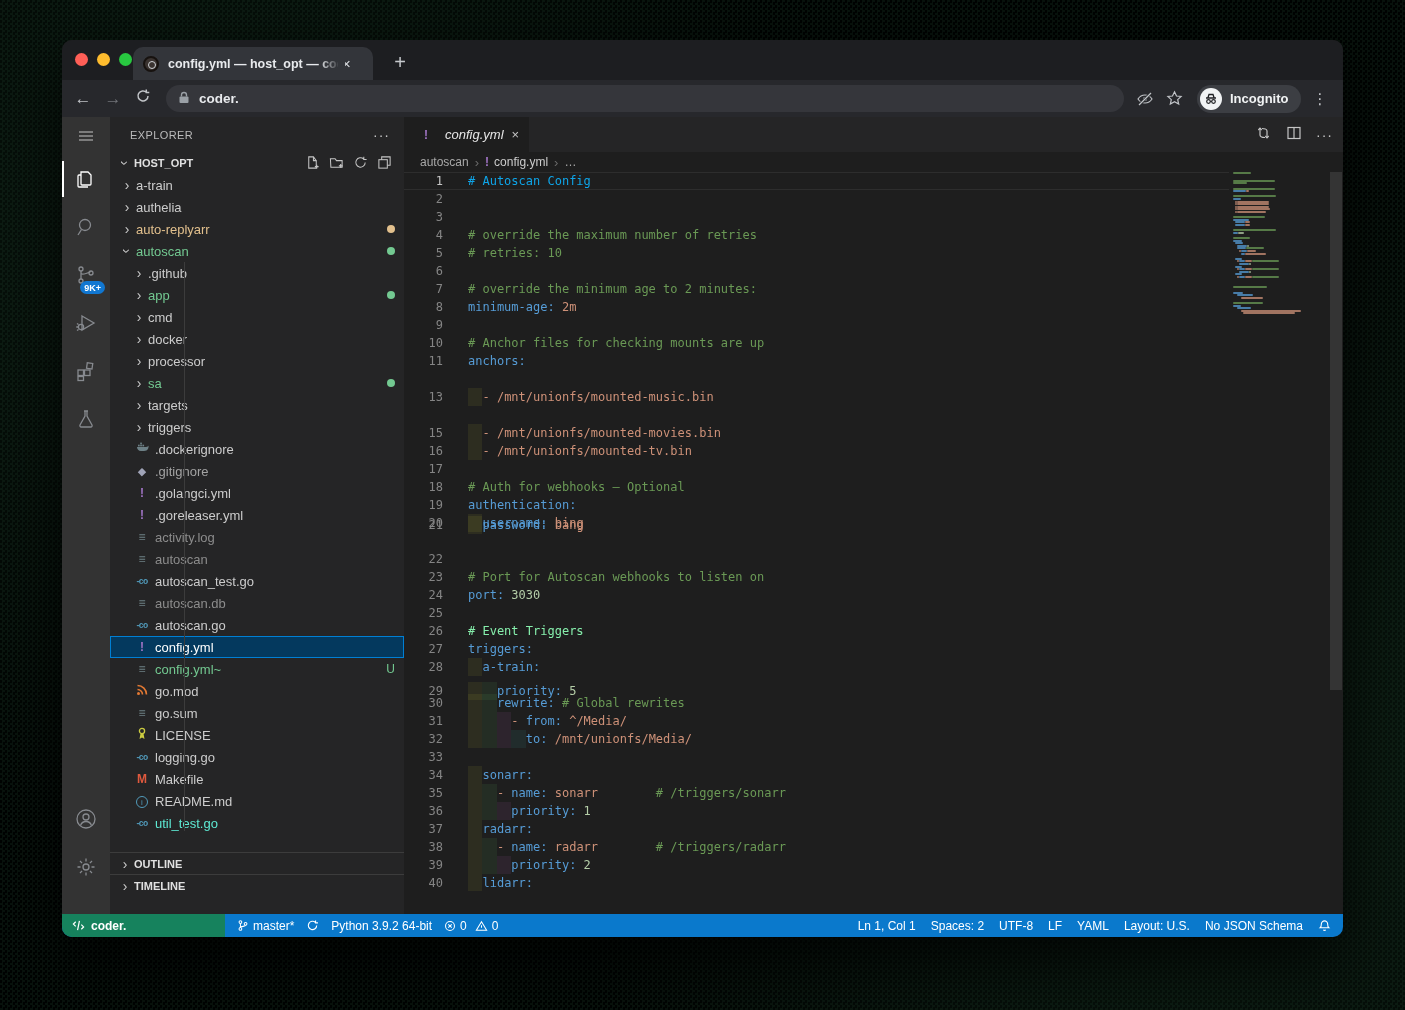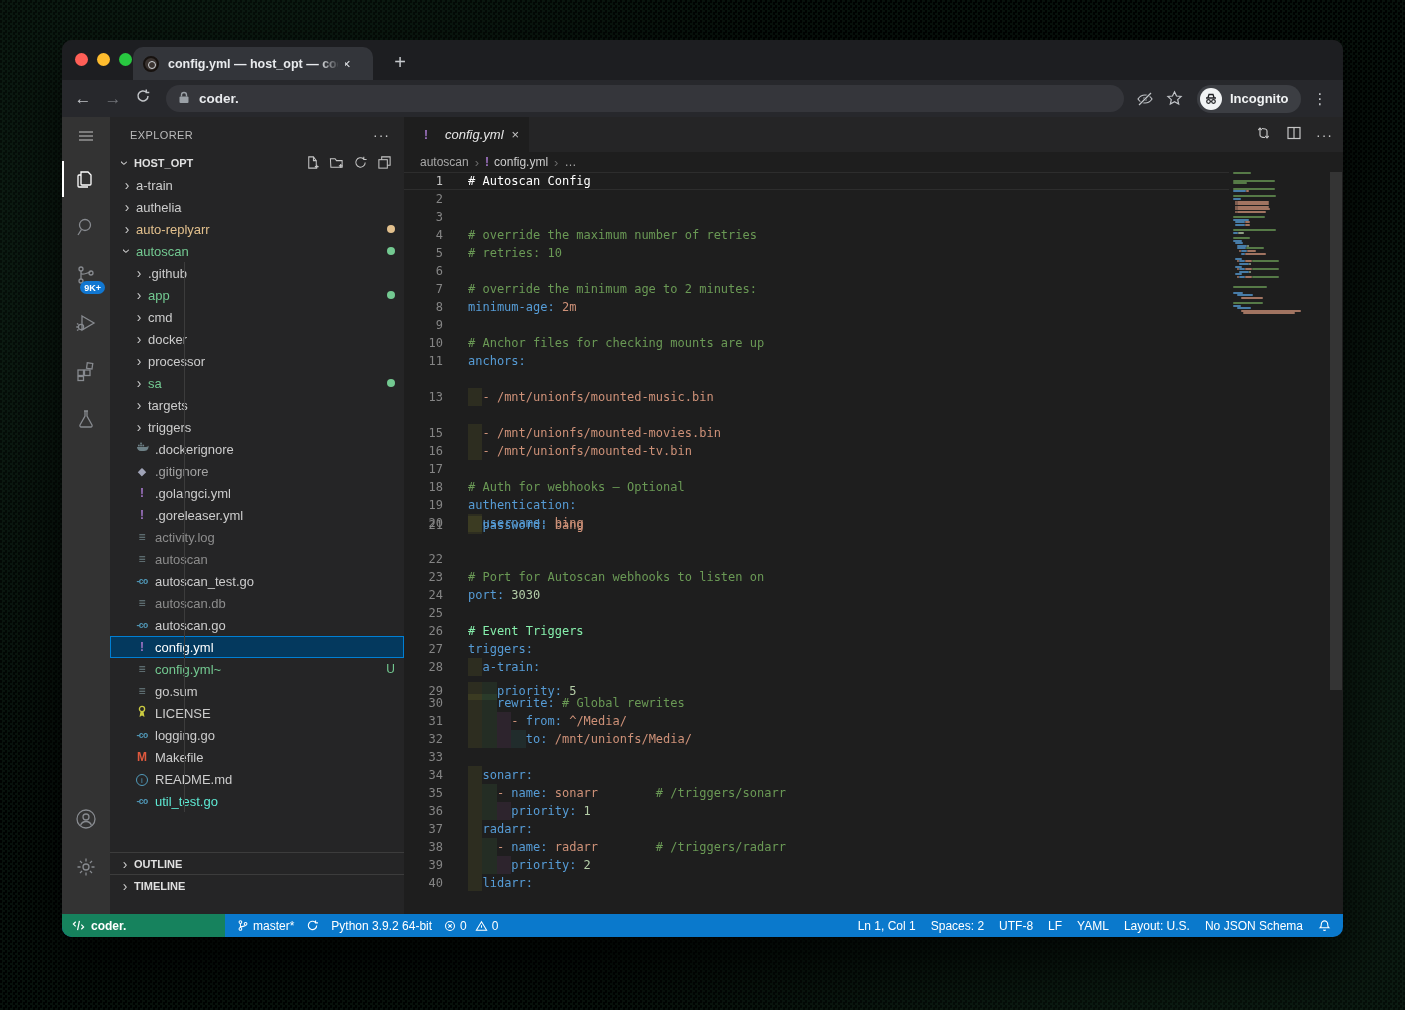--- a/index.html
+++ b/index.html
@@ -421,20 +421,29 @@
           <div class="row">
             <span class="guide"></span>
             <span style="width:24px;flex:none"></span>
             <span class="fi txt">≡</span>
             <span style="color:#73c991">config.yml~</span>
             <span class="badge" style="color:#73c991">U</span>
           </div>
           <div class="row">
             <span class="guide"></span>
             <span style="width:24px;flex:none"></span>
+            <span class="fi"><svg width="12" height="12" viewBox="0 0 12 12">
+                <circle cx="2.5" cy="9.5" r="1.5" fill="#e37933"></circle>
+                <path d="M1.5 5.5a5 5 0 0 1 5 5M1.5 1.5a9 9 0 0 1 9 9" stroke="#e37933" stroke-width="1.6" fill="none"></path>
+              </svg></span>
+            <span style="color:#cccccc">go.mod</span>
+          </div>
+          <div class="row">
+            <span class="guide"></span>
+            <span style="width:24px;flex:none"></span>
             <span class="fi txt">≡</span>
             <span style="color:#cccccc">go.sum</span>
           </div>
           <div class="row">
             <span class="guide"></span>
             <span style="width:24px;flex:none"></span>
             <span class="fi"><svg width="12" height="13" viewBox="0 0 12 13">
                 <circle cx="6" cy="4" r="2.6" stroke="#cbcb41" fill="none" stroke-width="1.3"></circle>
                 <path d="M4.5 6.5L3.5 12l2.5-1.6L8.5 12l-1-5.5" fill="#cbcb41"></path>
               </svg></span>
@@ -500,21 +509,21 @@
       </div>
       <div class="crumbs" id="crumbs">
           <span>autoscan</span>
           <span class="sep">›</span>
           <span class="yml">!</span>
           <span style="color:#cccccc">config.yml</span>
           <span class="sep">›</span>
           <span>…</span>
         </div>
       <div class="codearea" id="codearea">
-          <div class="cline cur" style="top: 0px;"><span class="num">1</span><span class="txt"><span style="color:#ffffff"># Autoscan Config</span></span></div>
+          <div class="cline cur" style="top: 0px;"><span class="num">1</span><span class="txt"><span style="color:#0ea5e9"># Autoscan Config</span></span></div>
           <div class="cline" style="top: 18px;"><span class="num">2</span><span class="txt"></span></div>
           <div class="cline" style="top: 36px;"><span class="num">3</span><span class="txt"></span></div>
           <div class="cline" style="top: 54px;"><span class="num">4</span><span class="txt"><span style="color:#6a9955"># override the maximum number of retries</span></span></div>
           <div class="cline" style="top: 72px;"><span class="num">5</span><span class="txt"><span style="color:#6a9955"># retries: 10</span></span></div>
           <div class="cline" style="top: 90px;"><span class="num">6</span><span class="txt"></span></div>
           <div class="cline" style="top: 108px;"><span class="num">7</span><span class="txt"><span style="color:#6a9955"># override the minimum age to 2 minutes:</span></span></div>
           <div class="cline" style="top: 126px;"><span class="num">8</span><span class="txt"><span style="color:#569cd6">minimum-age:</span><span style="color:#ce9178"> 2m</span></span></div>
           <div class="cline" style="top: 144px;"><span class="num">9</span><span class="txt"></span></div>
           <div class="cline" style="top: 162px;"><span class="num">10</span><span class="txt"><span style="color:#6a9955"># Anchor files for checking mounts are up</span></span></div>
           <div class="cline" style="top: 180px;"><span class="num">11</span><span class="txt"><span style="color:#569cd6">anchors:</span></span></div>

